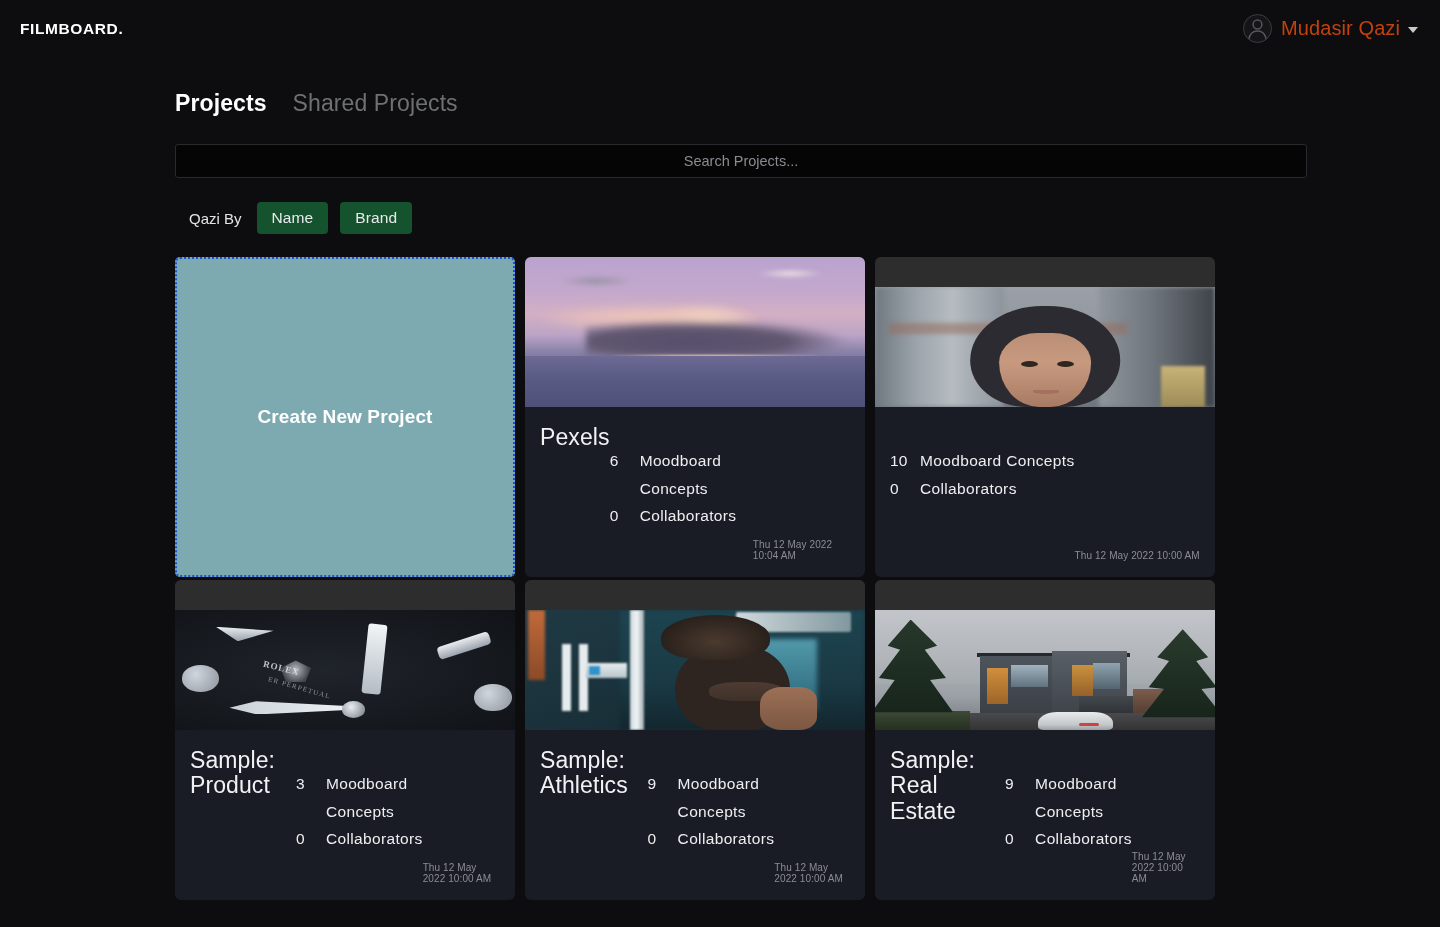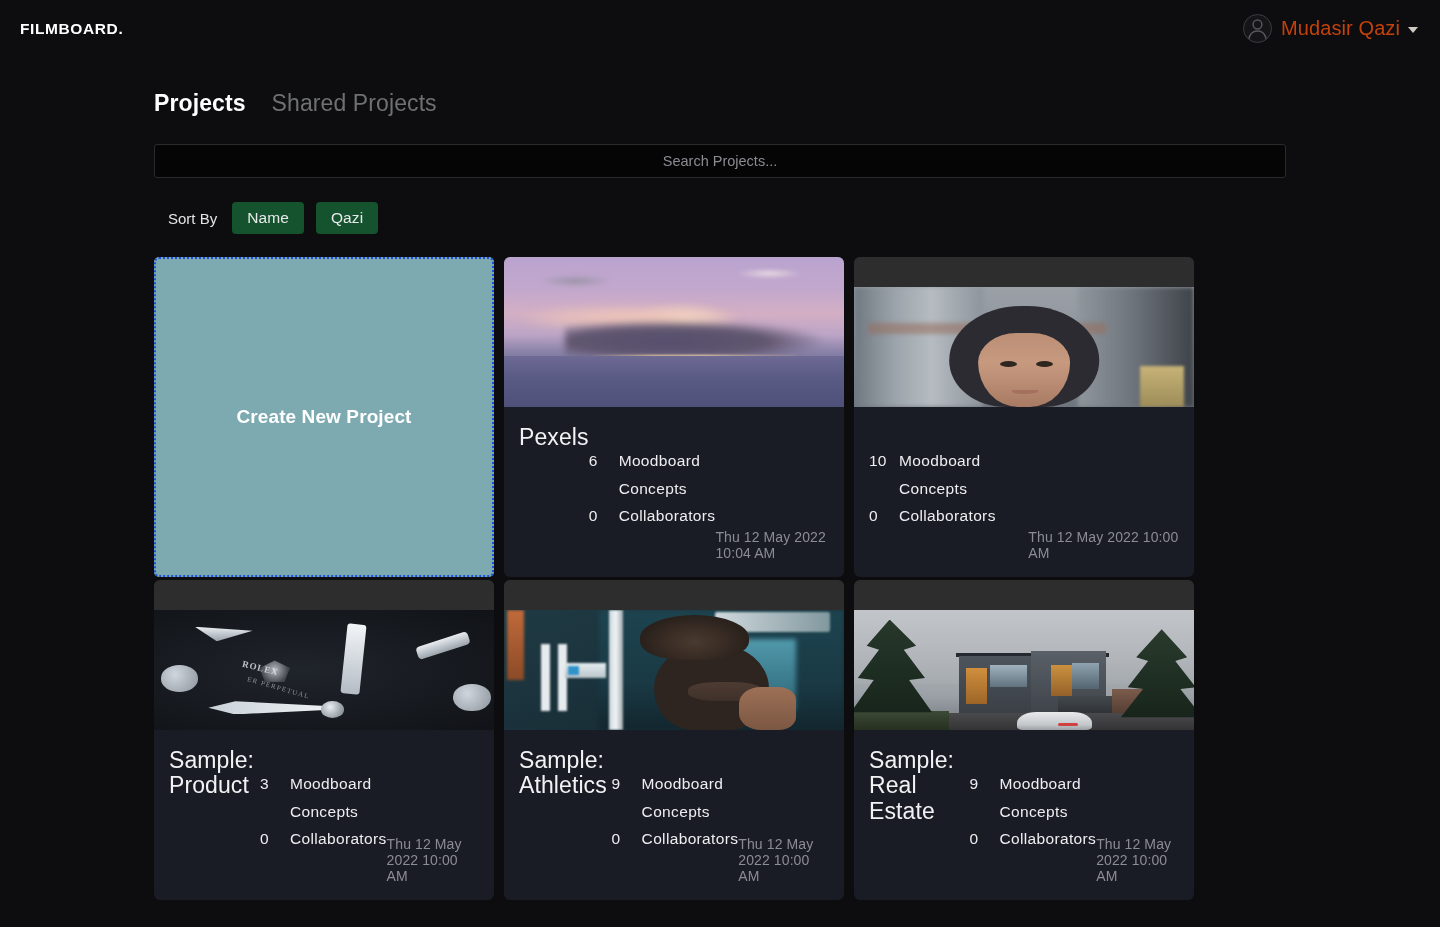--- a/index.html
+++ b/index.html
@@ -64,20 +64,21 @@
     border-right: 5px solid transparent;
     border-top: 6px solid #cfc9c3;
     margin-left: -1px;
     margin-top: 3px;
   }
 
   
   .page {
     padding-left: 154px;
     padding-right: 71px;
+    margin-left: 21px;
   }
 
   .tabs {
     display: flex;
     align-items: baseline;
     gap: 26px;
     margin-top: 30px;
   }
   .tab {
     font-size: 23px;
@@ -203,21 +204,21 @@
   }
   .stat-num {
     min-width: 30px;
     display: inline-block;
     letter-spacing: 0.2px;
   }
   .stat-label { letter-spacing: 0.35px; }
   .card-date {
     margin-top: auto;
     padding-bottom: 16px;
-    font-size: 14px;
+    font-size: 10px;
     color: #8c8c94;
     letter-spacing: 0.1px;
   }
 
   
   .art { position: absolute; inset: 0; }
 
   
   .art-sunset {
     background:
@@ -511,23 +512,23 @@
 <div class="page">
 
   <div class="tabs">
     <div class="tab active">Projects</div>
     <div class="tab inactive">Shared Projects</div>
   </div>
 
   <input class="search-input" type="text" placeholder="Search Projects..." style="">
 
   <div class="sortbar">
-    <span class="sort-label">Sort By</span>
+    <span class="sort-label">Qazi By</span>
     <button class="sort-btn">Name</button>
-    <button class="sort-btn">Qazi</button>
+    <button class="sort-btn">Brand</button>
   </div>
 
   <div class="grid">
 
     <div class="card card-create">
       <span class="create-label">Create New Project</span>
     </div>
 
     <div class="card">
       <div class="thumb thumb-full">

